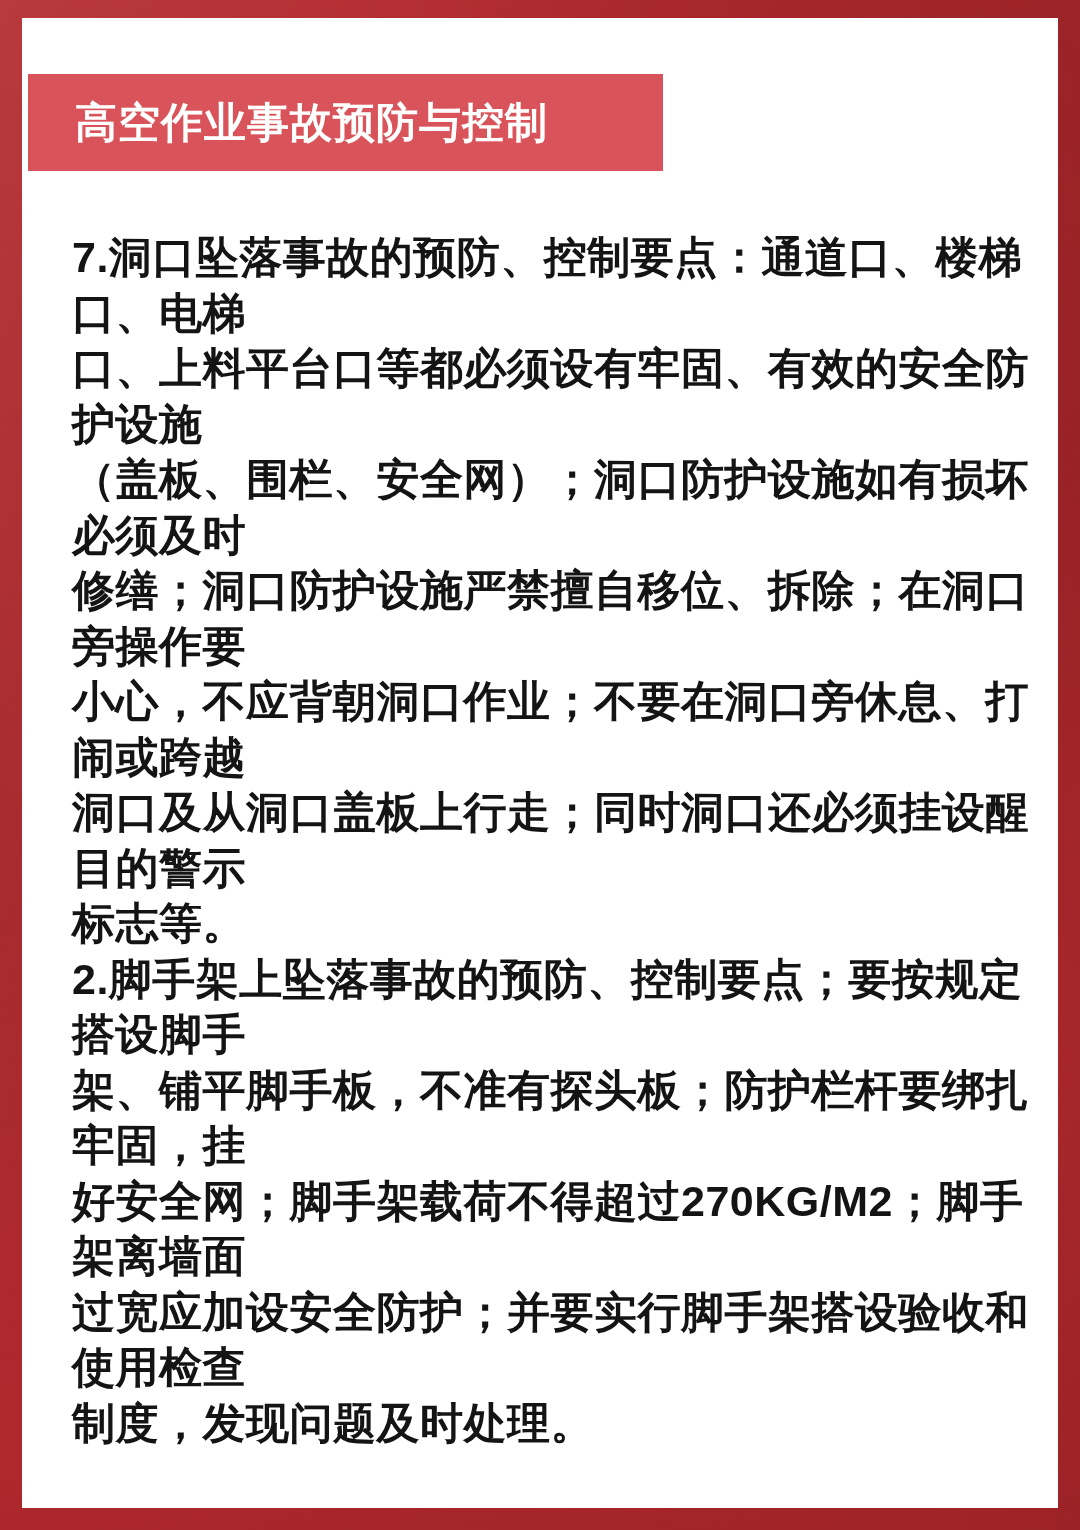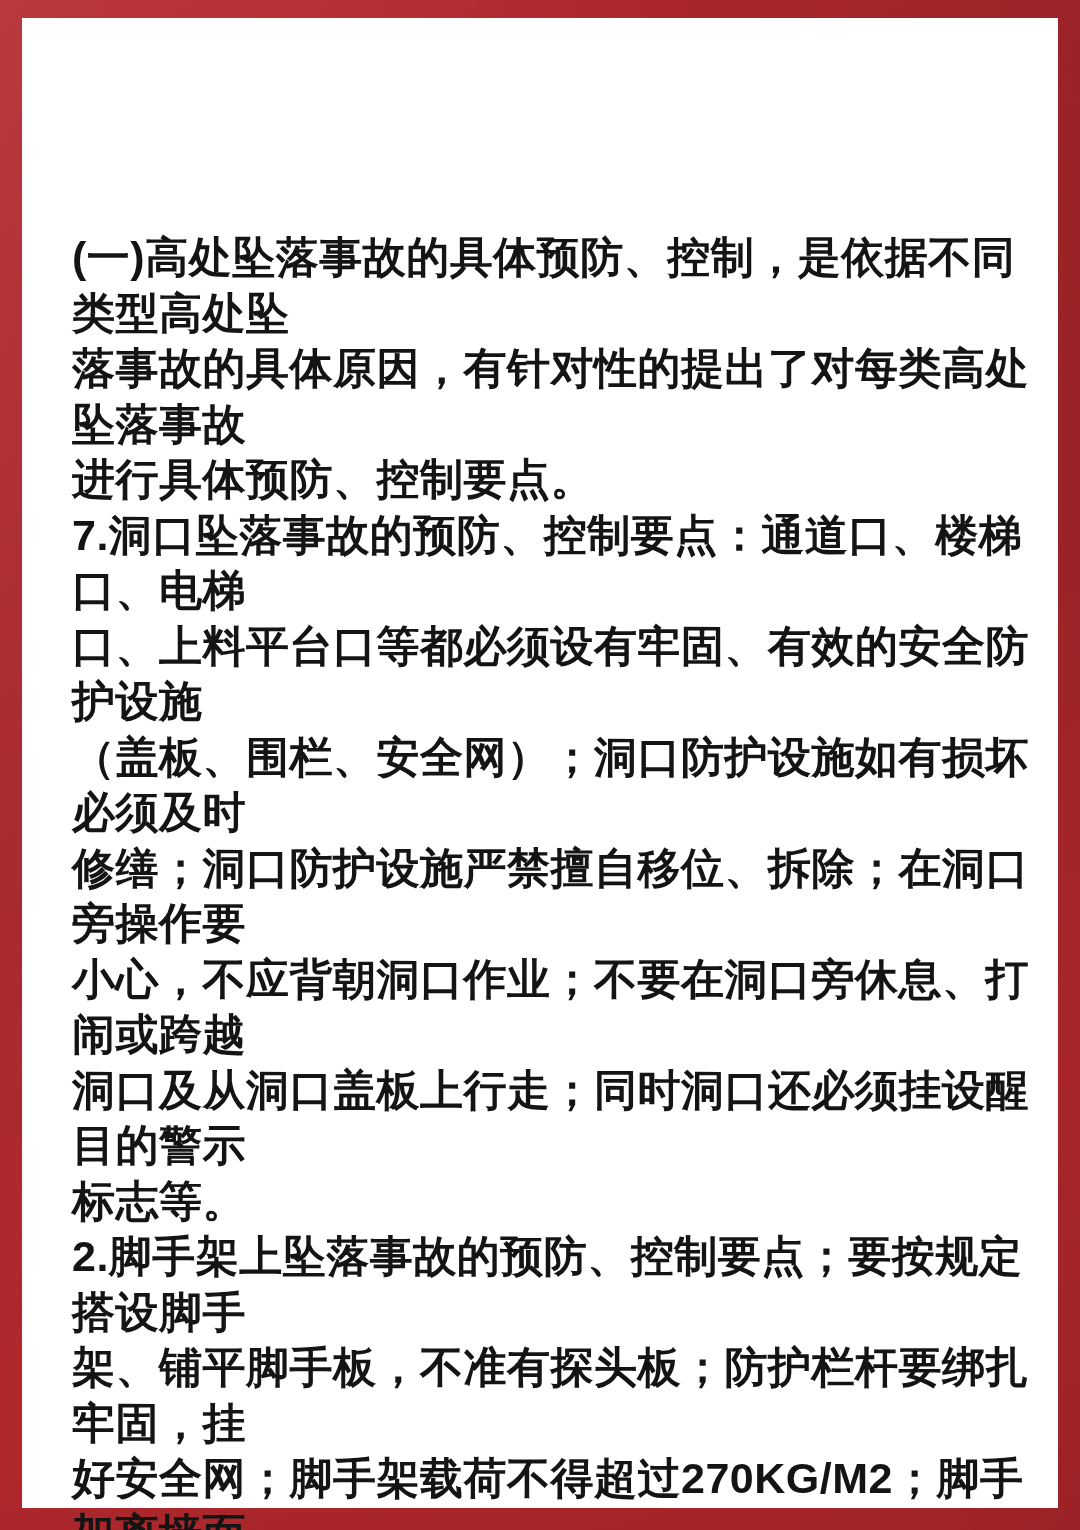--- a/index.html
+++ b/index.html
@@ -63,25 +63,25 @@
     white-space: pre-line;
     letter-spacing: 0.5px;
   }
 </style>
 </head>
 <body>
 
 <div class="page-frame">
   <div class="content-panel"></div>
 
+  <div class="title-banner">
+    <div class="page-title">高空作业事故预防与控制</div>
+  </div>
 
   <div class="article">
-    <p>(一)高处坠落事故的具体预防、控制，是依据不同类型高处坠
-落事故的具体原因，有针对性的提出了对每类高处坠落事故
-进行具体预防、控制要点。</p>
     <p>7.洞口坠落事故的预防、控制要点：通道口、楼梯口、电梯
 口、上料平台口等都必须设有牢固、有效的安全防护设施
 （盖板、围栏、安全网）；洞口防护设施如有损坏必须及时
 修缮；洞口防护设施严禁擅自移位、拆除；在洞口旁操作要
 小心，不应背朝洞口作业；不要在洞口旁休息、打闹或跨越
 洞口及从洞口盖板上行走；同时洞口还必须挂设醒目的警示
 标志等。</p>
     <p>2.脚手架上坠落事故的预防、控制要点；要按规定搭设脚手
 架、铺平脚手板，不准有探头板；防护栏杆要绑扎牢固，挂
 好安全网；脚手架载荷不得超过270KG/M2；脚手架离墙面

